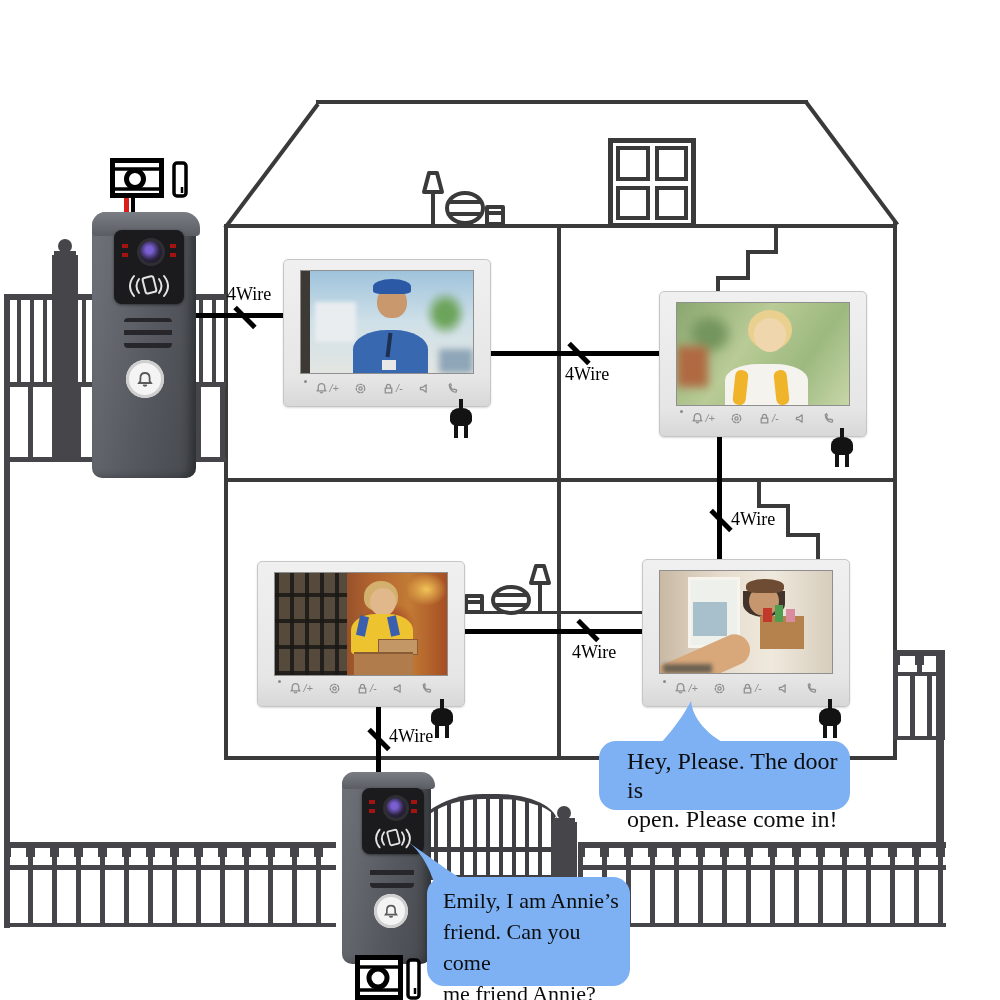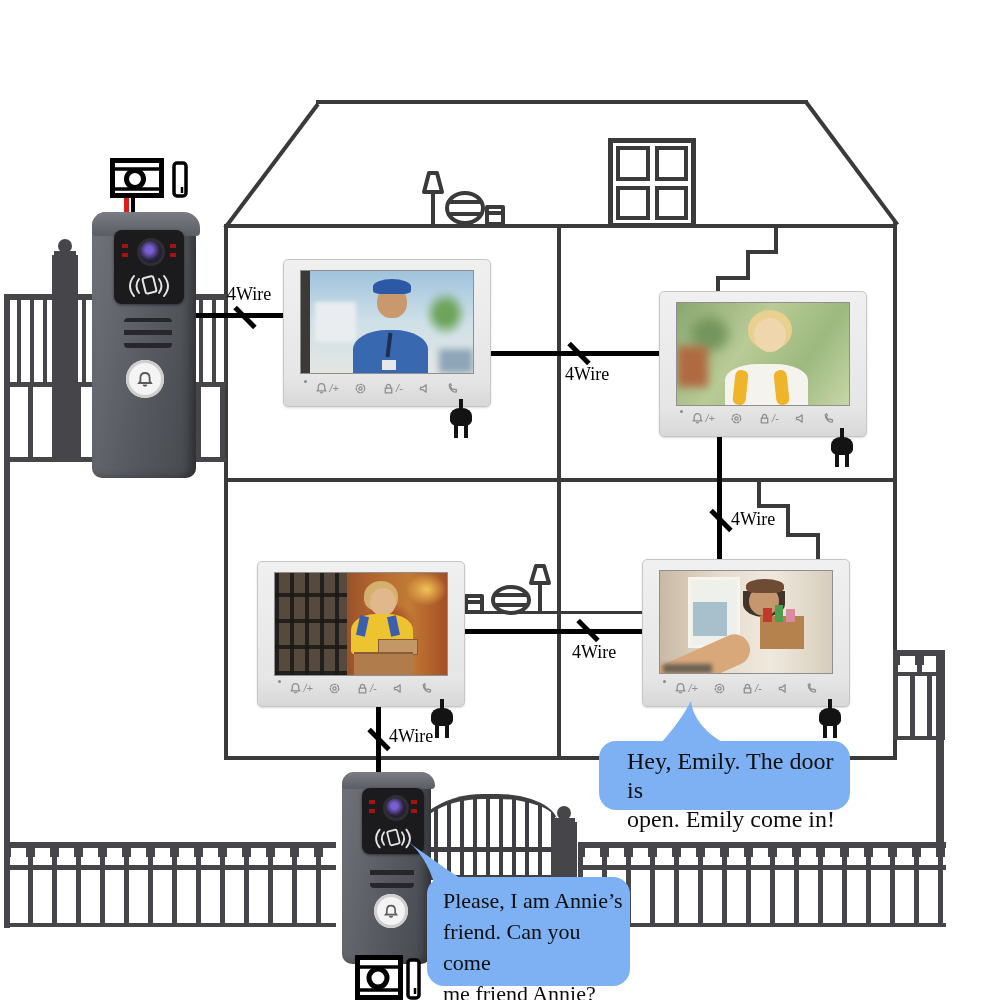--- a/index.html
+++ b/index.html
@@ -504,26 +504,26 @@
     <svg width="15" height="42" viewBox="0 0 15 42" fill="#fff" stroke="#000">
         <rect x="2" y="2" width="11" height="38" rx="3" stroke-width="3.5"></rect>
         <line x1="9" y1="30" x2="9" y2="36" stroke-width="2.5"></line>
       </svg>
   </div>
 
   <svg class="tail" style="left:645px;top:699px;" width="92" height="48" viewBox="0 0 92 48">
     <path d="M12 48 C26 34 40 14 46 2 C48 20 62 36 86 48 Z" fill="#7db1f4"></path>
   </svg>
   <div class="bubble b1" style="left:599px;top:741px;width:223px;height:63px;">
-    <div>Hey, Emily. The door is</div>
-    <div>open. Emily come in!</div>
+    <div>Hey, Please. The door is</div>
+    <div>open. Please come in!</div>
   </div>
 
   <svg class="tail" style="left:404px;top:838px;" width="66" height="44" viewBox="0 0 66 44">
     <path d="M4 4 C10 8 22 20 30 44 L62 44 C40 30 16 12 4 4 Z" fill="#7db1f4"></path>
   </svg>
   <div class="bubble b2" style="left:427px;top:877px;width:187px;height:101px;">
-    <div>Please, I am Annie’s</div>
+    <div>Emily, I am Annie’s</div>
     <div>friend. Can you come</div>
     <div>me friend Annie?</div>
   </div>
 
 </div>
 
 </body></html>

